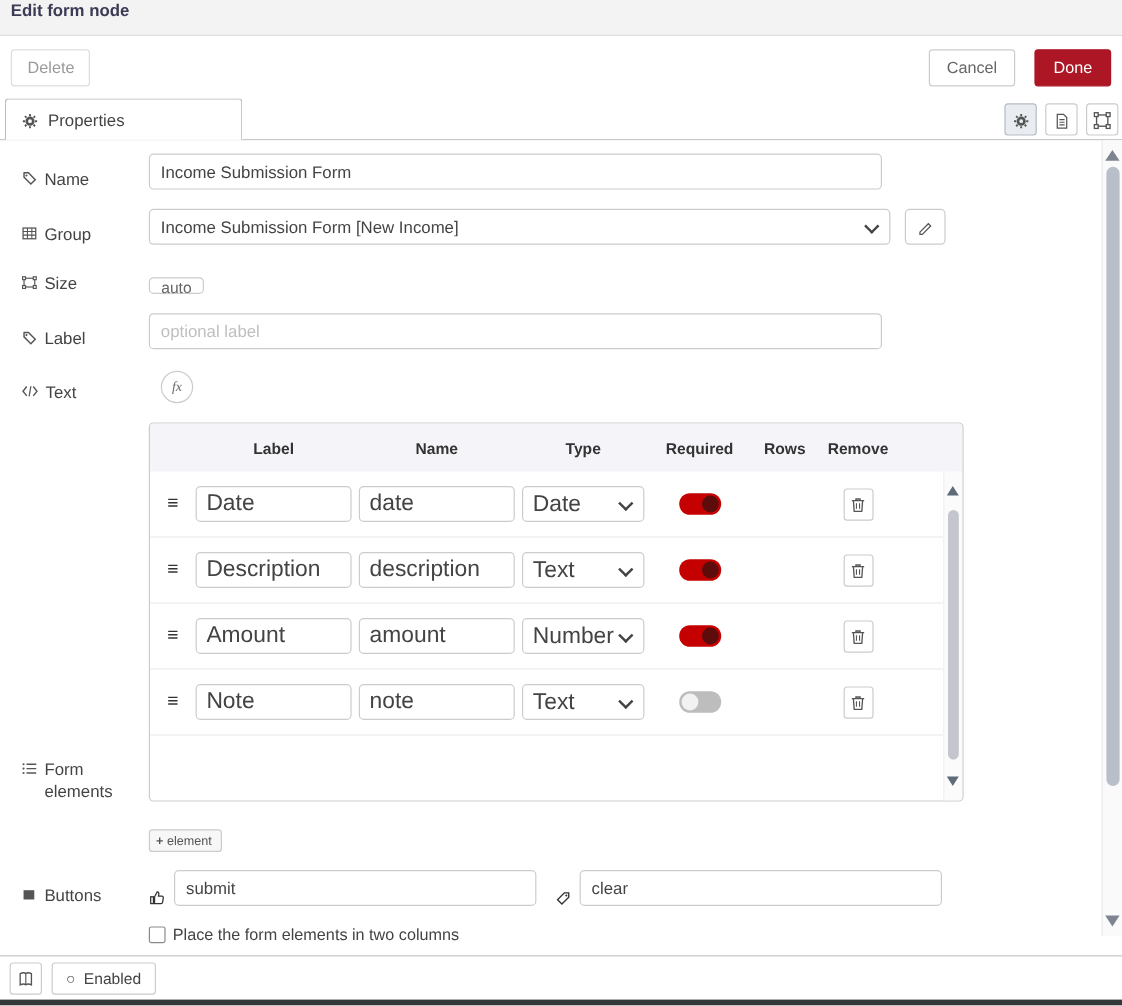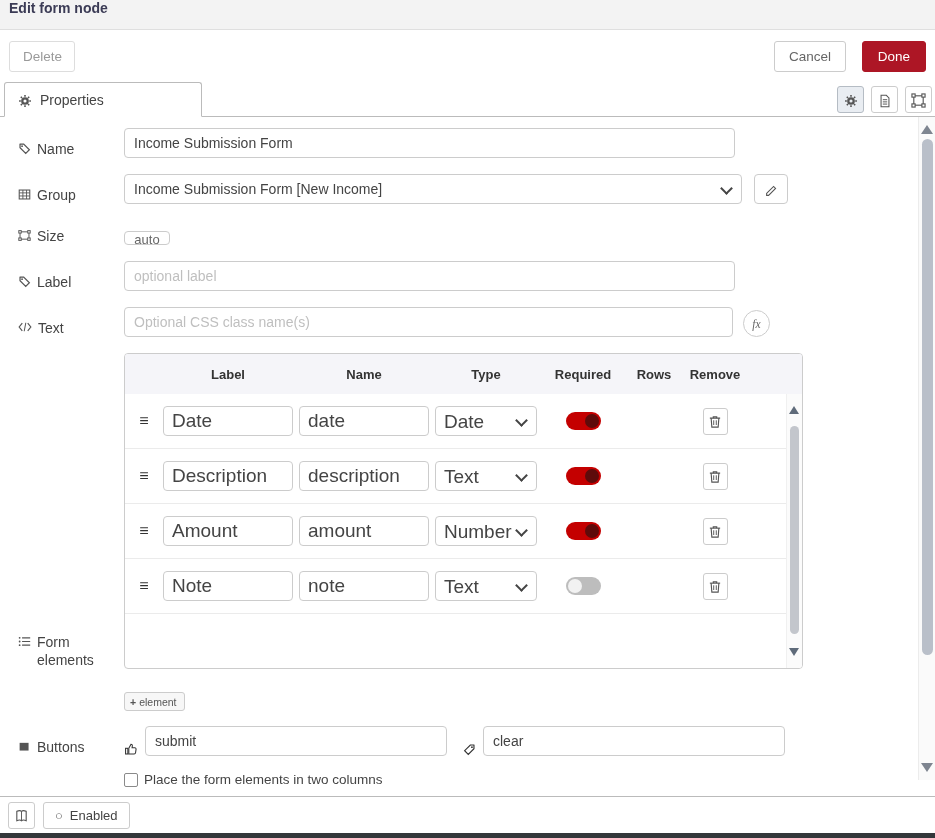--- a/index.html
+++ b/index.html
@@ -237,21 +237,20 @@
   <div class="frow">
     <div class="flabel">
       <span class="licon">
         <svg width="14" height="12" viewBox="0 0 18 14">
             <path d="M5.5 2 1.5 7l4 5M12.5 2l4 5-4 5" fill="none" stroke="currentColor" stroke-width="1.5"></path>
             <path d="M10 1.5 8 12.5" stroke="currentColor" stroke-width="1.3"></path>
           </svg>
       </span>
       <span>Text</span>
     </div>
-    <input class="input w-class" placeholder="Optional CSS class name(s)" style="">
     <button class="fx-btn"></button>
   </div>
 
   
   <div class="frow">
     <div class="flabel">
       <span class="licon">
         <svg width="13" height="13" viewBox="0 0 16 16">
             <path d="M5 3.5h10M5 8h10M5 12.5h10" stroke="currentColor" stroke-width="1.4"></path>
             <circle cx="2" cy="3.5" r="1.1" fill="currentColor"></circle>

